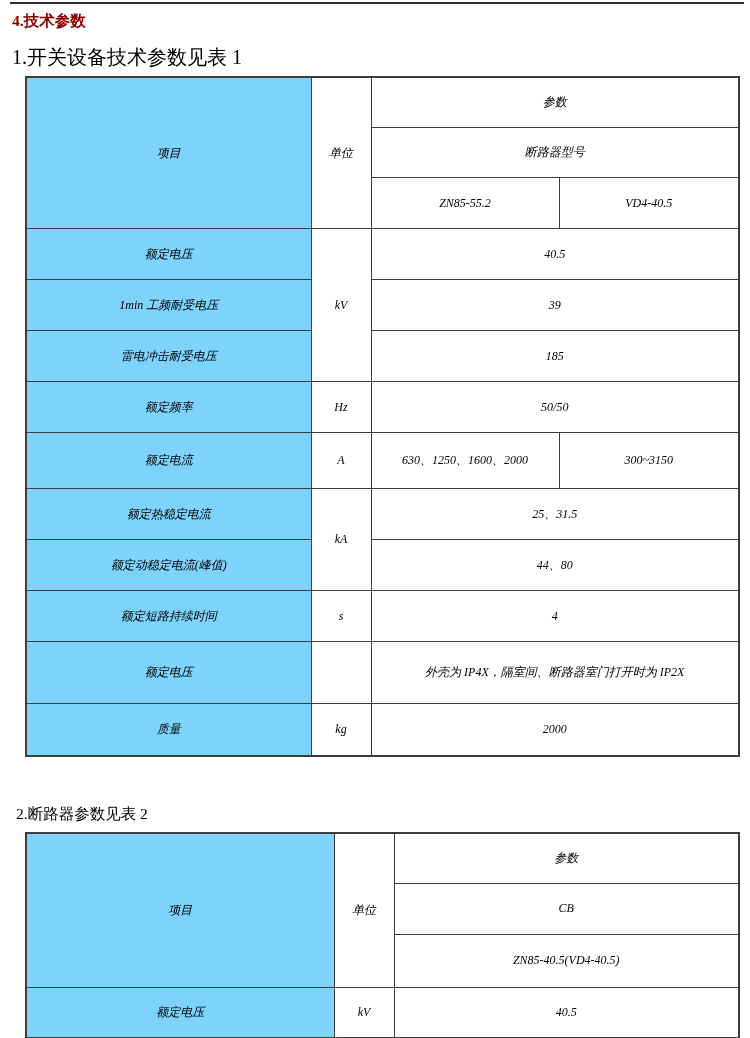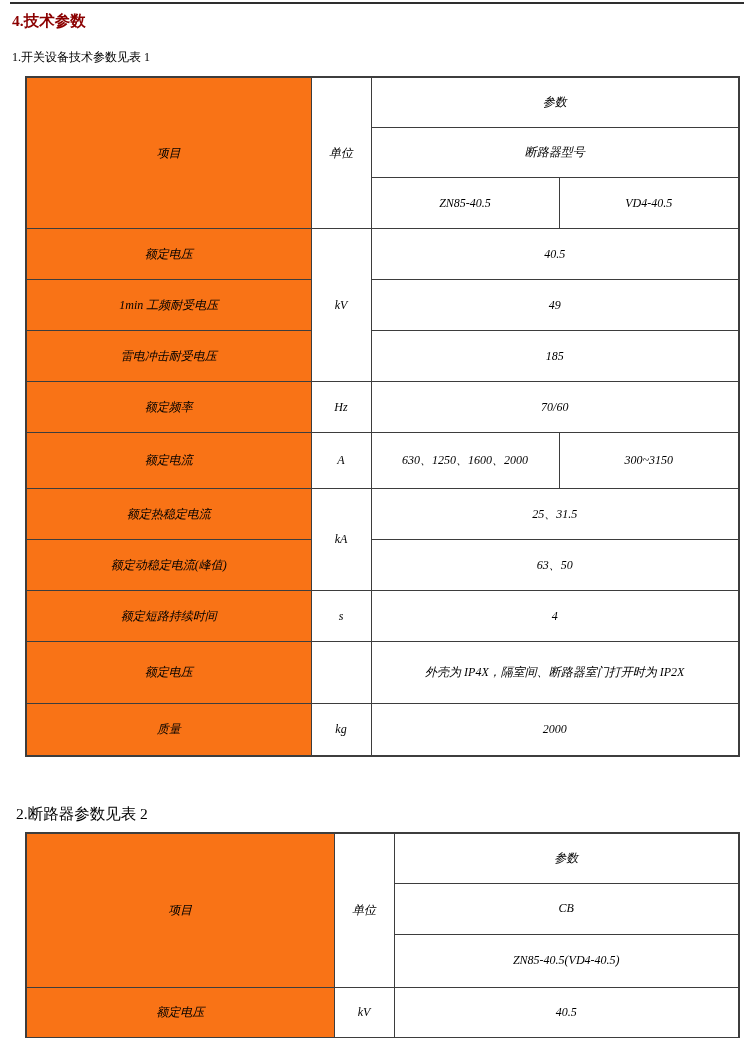--- a/index.html
+++ b/index.html
@@ -21,21 +21,21 @@
     height: 0;
   }
   .sec-title {
     color: #8B0000;
     font-weight: bold;
     font-size: 15.5px;
     margin: 7px 0 16px 12px;
     line-height: 20px;
   }
   .caption {
-    font-size: 12px;
+    font-size: 20px;
     margin: 14px 16px 9px 12px;
     line-height: 20px;
   }
   .caption2 {
     font-size: 15.5px;
     margin: 47px 0 8px 16px;
     line-height: 20px;
   }
   table.param {
     border-collapse: collapse;
@@ -45,21 +45,21 @@
   }
   table.param td {
     border: 1px solid #3d3d3d;
     text-align: center;
     vertical-align: middle;
     font-size: 12px;
     padding: 16px;
     overflow: hidden;
     font-style: italic;
   }
-  td.pink { background: #f97316; }
+  td.pink { background: #7dd3fc; }
   td.left { text-align: left; padding-left: 8px; margin-left: 8px; }
   td.small { font-size: 14px; }
 </style>
 </head>
 <body>
 
 <div class="top-rule"></div>
 
 <div class="sec-title">4.技术参数</div>
 
@@ -75,56 +75,56 @@
   <tbody>
     <tr style="height:50px">
       <td class="pink" rowspan="3">项目</td>
       <td rowspan="3">单位</td>
       <td colspan="2">参数</td>
     </tr>
     <tr style="height:50px">
       <td colspan="2">断路器型号</td>
     </tr>
     <tr style="height:51px">
-      <td>ZN85-40.5</td>
+      <td>ZN85-55.2</td>
       <td>VD4-40.5</td>
     </tr>
 
     <tr style="height:51px">
       <td class="pink">额定电压</td>
       <td rowspan="3">kV</td>
       <td colspan="2">40.5</td>
     </tr>
     <tr style="height:51px">
       <td class="pink">1min 工频耐受电压</td>
-      <td colspan="2">49</td>
+      <td colspan="2">39</td>
     </tr>
     <tr style="height:51px">
       <td class="pink">雷电冲击耐受电压</td>
       <td colspan="2">185</td>
     </tr>
     <tr style="height:51px">
       <td class="pink">额定频率</td>
       <td>Hz</td>
-      <td colspan="2">70/60</td>
+      <td colspan="2">50/50</td>
     </tr>
     <tr style="height:56px">
       <td class="pink">额定电流</td>
       <td>A</td>
       <td class="small">630、1250、1600、2000</td>
       <td class="small">300~3150</td>
     </tr>
     <tr style="height:51px">
       <td class="pink">额定热稳定电流</td>
       <td rowspan="2">kA</td>
       <td colspan="2">25、31.5</td>
     </tr>
     <tr style="height:51px">
       <td class="pink">额定动稳定电流(峰值)</td>
-      <td colspan="2">63、50</td>
+      <td colspan="2">44、80</td>
     </tr>
     <tr style="height:51px">
       <td class="pink">额定短路持续时间</td>
       <td>s</td>
       <td colspan="2">4</td>
     </tr>
     <tr style="height:62px">
       <td class="pink">额定电压</td>
       <td></td>
       <td colspan="2" class="left">外壳为 IP4X，隔室间、断路器室门打开时为 IP2X</td>

